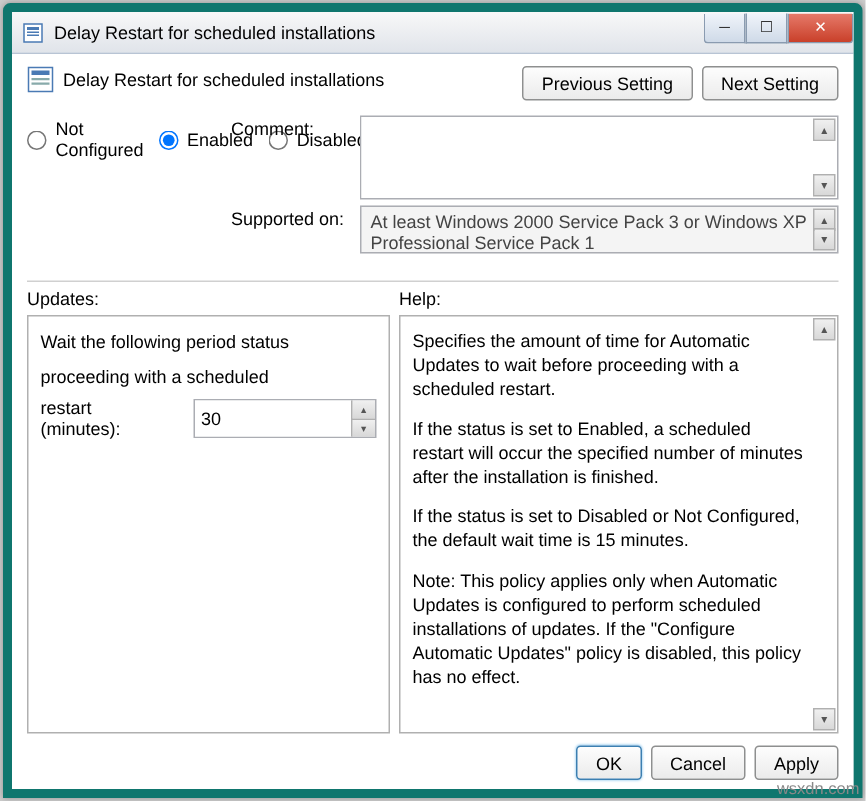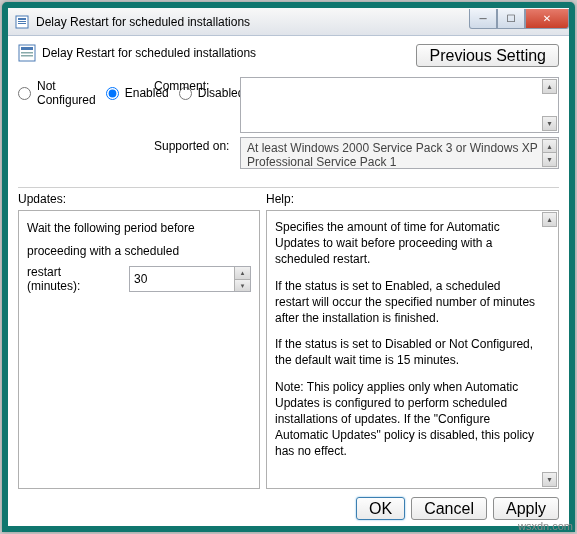--- a/index.html
+++ b/index.html
@@ -10,21 +10,21 @@
 .titlebar .title { flex:1; color:#000; font-size:12px; }
 .winbtns { display:flex; height:20px; margin-top:-6px;}
 .winbtn { width:28px; height:20px; border:1px solid #8a9bb0; border-top:none; background:linear-gradient(#f0f4fa,#cfdae8); display:flex;align-items:center;justify-content:center; font-size:10px; color:#333;}
 .winbtn:first-child{border-radius:0 0 0 3px;}
 .winbtn.close { background:linear-gradient(#e67a6a,#c9402a); color:#fff; border-radius:0 0 3px 0; width:44px;}
 .content { flex:1; display:flex; flex-direction:column; padding: 8px 10px 6px 10px; background:#fff;}
 .header-row { display:flex; align-items:flex-start; margin-bottom:10px;}
 .header-left { display:flex; align-items:center; gap:6px; flex:1; }
 .header-icon { width:18px;height:18px; display:inline-flex;align-items:center;justify-content:center;}
 .btnrow { display:flex; gap:6px; margin-left:auto;}
-.btn { height:23px; padding: 0 12px; background:linear-gradient(#fdfdfd,#ebebeb); border:1px solid #8e8f8f; border-radius:3px; cursor:pointer; font-size:16px;}
+.btn { height:23px; padding: 0 12px; background:linear-gradient(#fdfdfd,#ebebeb); border:1px solid #8e8f8f; border-radius:3px; cursor:pointer; font-size:12px;}
 .btn.default { border:1px solid #3c7fb1; box-shadow: 0 0 2px #6fb7e8; }
 .config-grid { display:grid; grid-template-columns: 130px 80px 1fr; gap:4px 6px; align-items:start; margin-bottom:6px;}
 .radio-col { display:flex; flex-direction:row; gap:10px; grid-row: span 3; padding-top:2px;}
 .radio-item { display:flex; align-items:center; gap:6px; color:#000;}
 .radio-item input { margin:0; }
 .field-label { color:#000; padding-top:2px;}
 .textarea-wrap { position:relative; border:1px solid #abadb3; height:56px; background:#fff; }
 .textarea { width:100%; height:100%; border:none; resize:none; padding:2px 18px 2px 4px; font-family:inherit; font-size:12px;}
 .scroll-up,.scroll-dn { position:absolute; right:1px; width:15px; height:15px; background:linear-gradient(#f0f0f0,#d8d8d8); border:1px solid #b0b0b0; font-size:8px; display:flex;align-items:center;justify-content:center; color:#555;}
 .scroll-up{top:1px;} .scroll-dn{bottom:1px;}
@@ -79,20 +79,21 @@
               <rect x="1" y="1" width="16" height="16" fill="#fff" stroke="#4a7ab4"></rect>
               <rect x="3" y="3" width="12" height="3" fill="#4a7ab4"></rect>
               <rect x="3" y="8" width="12" height="1.5" fill="#8aa"></rect>
               <rect x="3" y="11" width="12" height="1.5" fill="#8aa"></rect>
             </svg>
         </span>
         <span>Delay Restart for scheduled installations</span>
       </div>
       <div class="btnrow">
         <button class="btn">Previous Setting</button>
+        <button class="btn">Next Setting</button>
       </div>
     </div>
 
     <div class="config-grid">
       <div class="radio-col">
         <label class="radio-item">
           <input type="radio" name="st" style="">
           <span>Not Configured</span>
         </label>
         <label class="radio-item">
@@ -122,21 +123,21 @@
 
     <hr class="sep">
 
     <div class="mid-labels">
       <div class="l">Updates:</div>
       <div class="r">Help:</div>
     </div>
 
     <div class="panes">
       <div class="pane left">
-        <div class="opt-text">Wait the following period before</div>
+        <div class="opt-text">Wait the following period status</div>
         <div class="opt-text">proceeding with a scheduled</div>
         <div class="spin-row">
           <span>restart (minutes):</span>
           <div class="spin-wrap">
             <input class="spin-input" value="30" style="">
             <div class="spin-btns">
               <div class="spin-up">▴</div>
               <div class="spin-dn">▾</div>
             </div>
           </div>

